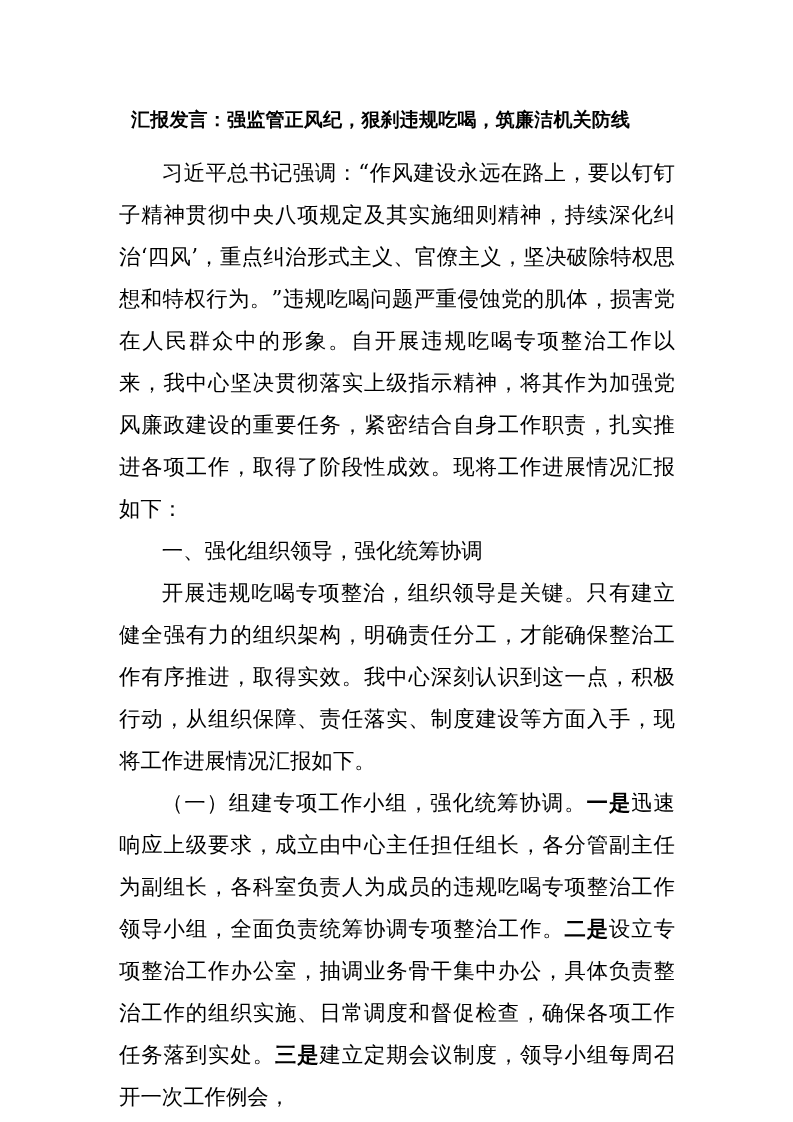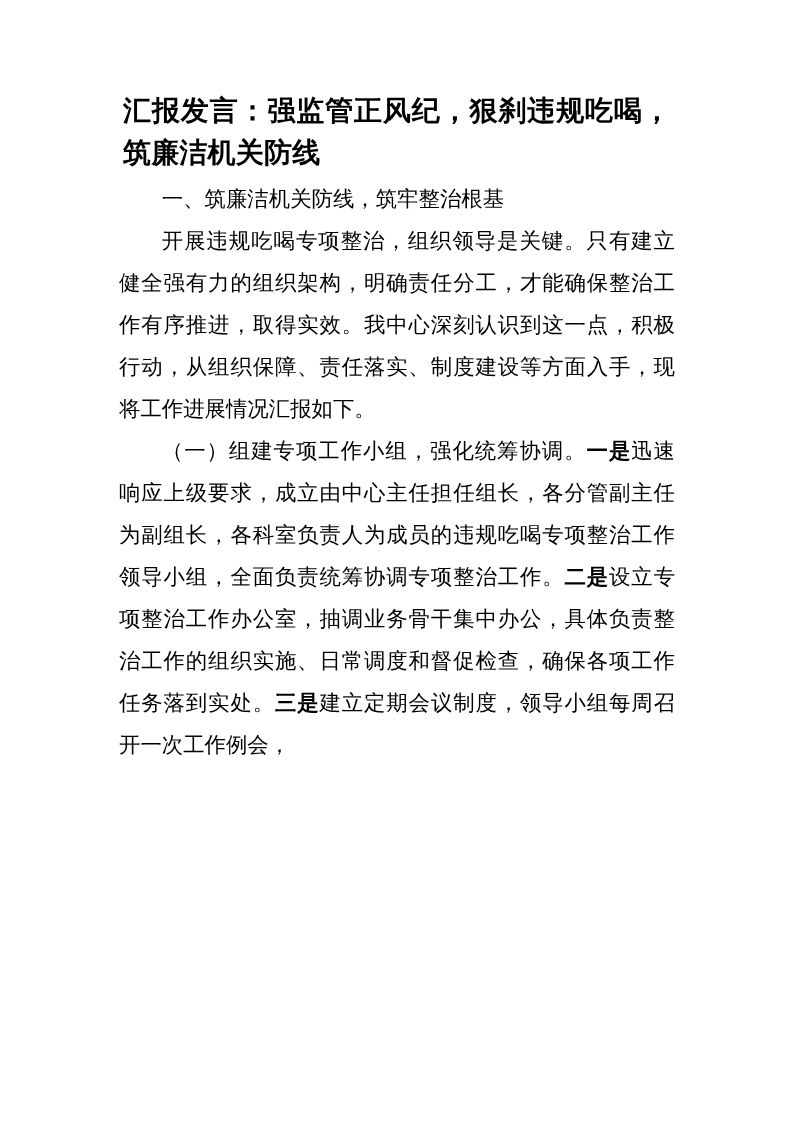--- a/index.html
+++ b/index.html
@@ -16,22 +16,22 @@
     padding: 86px 118px 0 119px;
     overflow: hidden;
   }
   .doc {
     color: #000000;
     font-family: "DejaVu Serif", "Liberation Serif", serif;
     font-size: 21.4px;
     line-height: 42px;
   }
   .doc-title {
-    margin: 4px;
-    font-size: 28px;
+    margin: 12px;
+    font-size: 19px;
     line-height: 42px;
     font-weight: 700;
     text-indent: 0;
     text-align: justify;
     letter-spacing: 0.2px;
   }
   .para {
     margin: 0;
     text-align: justify;
     text-justify: inter-character;
@@ -44,18 +44,19 @@
     font-weight: 700;
   }
 </style>
 </head>
 <body style="background: rgb(255, 255, 255);">
 
 <div class="page">
   <div class="doc" style="color: rgb(0, 0, 0);">
     <h1 class="doc-title">汇报发言：强监管正风纪，狠刹违规吃喝，筑廉洁机关防线</h1>
     <div id="doc-body">
-        <p class="para"><span class="run">一、筑廉洁机关防线，筑牢整治根基</span></p>
+        <p class="para"><span class="run">习近平总书记强调：“作风建设永远在路上，要以钉钉子精神贯彻中央八项规定及其实施细则精神，持续深化纠治‘四风’，重点纠治形式主义、官僚主义，坚决破除特权思想和特权行为。”违规吃喝问题严重侵蚀党的肌体，损害党在人民群众中的形象。自开展违规吃喝专项整治工作以来，我中心坚决贯彻落实上级指示精神，将其作为加强党风廉政建设的重要任务，紧密结合自身工作职责，扎实推进各项工作，取得了阶段性成效。现将工作进展情况汇报如下：</span></p>
+        <p class="para"><span class="run">一、强化组织领导，强化统筹协调</span></p>
         <p class="para"><span class="run">开展违规吃喝专项整治，组织领导是关键。只有建立健全强有力的组织架构，明确责任分工，才能确保整治工作有序推进，取得实效。我中心深刻认识到这一点，积极行动，从组织保障、责任落实、制度建设等方面入手，现将工作进展情况汇报如下。</span></p>
         <p class="para"><span class="run">（一）组建专项工作小组，强化统筹协调。</span><span class="run run-bold">一是</span><span class="run">迅速响应上级要求，成立由中心主任担任组长，各分管副主任为副组长，各科室负责人为成员的违规吃喝专项整治工作领导小组，全面负责统筹协调专项整治工作。</span><span class="run run-bold">二是</span><span class="run">设立专项整治工作办公室，抽调业务骨干集中办公，具体负责整治工作的组织实施、日常调度和督促检查，确保各项工作任务落到实处。</span><span class="run run-bold">三是</span><span class="run">建立定期会议制度，领导小组每周召开一次工作例会，</span></p>
       </div>
   </div>
 </div>
 
 </body></html>

